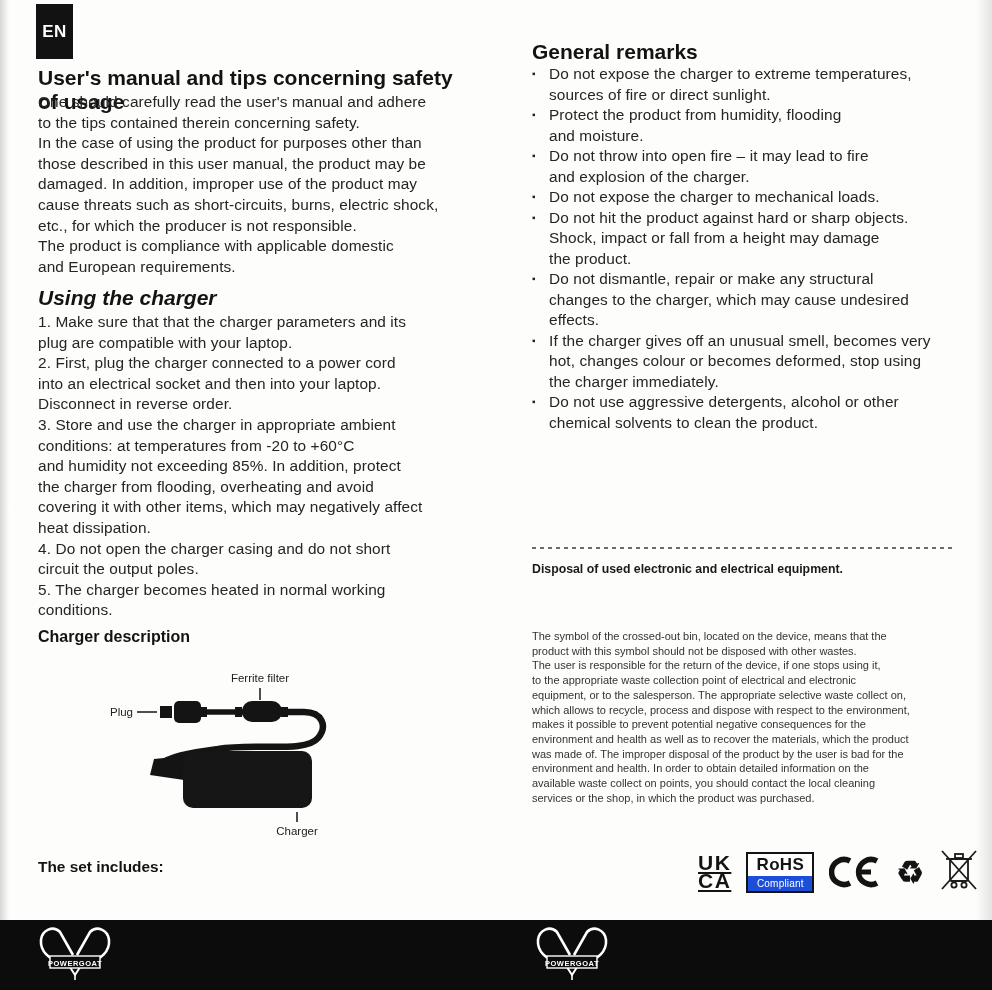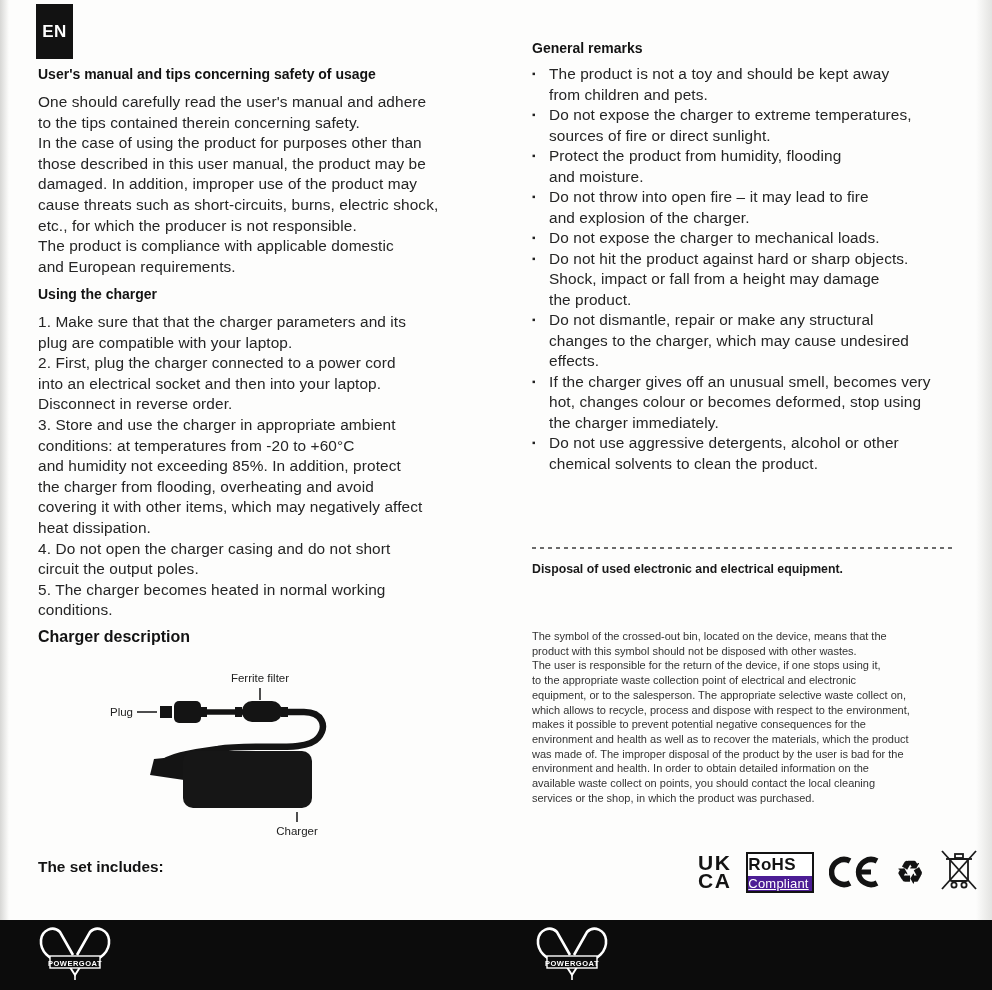--- a/index.html
+++ b/index.html
@@ -11,29 +11,29 @@
   
   .edge-left{position:absolute;left:0;top:0;width:9px;height:920px;
     background:linear-gradient(90deg,#d7d7d5,rgba(255,255,255,0));}
   .edge-right{position:absolute;right:0;top:0;width:16px;height:920px;
     background:linear-gradient(270deg,#e3e3e1,rgba(255,255,255,0));}
   .lang-badge{
     position:absolute;left:36px;top:4px;width:37px;height:55px;
     background:#121212;color:#fff;display:flex;align-items:center;justify-content:center;
     font-weight:bold;font-size:17px;letter-spacing:.5px;
   }
-  .h1{position:absolute;font-weight:bold;font-size:14px;color:#131313;}
+  .h1{position:absolute;font-weight:bold;font-size:21px;color:#131313;}
   .body-text{
     position:absolute;font-size:15.4px;line-height:20.6px;color:#252525;
     white-space:pre-line;letter-spacing:.1px;
   }
   
   #l-h1{left:38px;top:66px;width:440px;}
   #l-p1{left:38px;top:92px;width:445px;}
-  #l-h2{left:38px;top:286px;}
+  #l-h2{left:38px;top:286px;font-style:italic;}
   #l-p2{left:38px;top:312px;width:445px;}
   #l-h3{left:38px;top:628px;font-size:16px;}
   
   #diagram{position:absolute;left:70px;top:663px;width:420px;height:185px;}
   
   #set-line{position:absolute;left:38px;top:858px;font-size:15.4px;display:flex;align-items:baseline;gap:16px;}
   #set-line .set-label{font-weight:bold;color:#131313;}
   .set-items{display:flex;gap:14px;}
   .set-item{position:relative;padding-left:13px;}
   .set-item::before{content:"▪";position:absolute;left:0;top:1px;font-size:10px;color:#222;}
@@ -46,24 +46,24 @@
   ul.remarks li{position:relative;padding-left:17px;white-space:pre-line;}
   ul.remarks li::before{content:"▪";position:absolute;left:0;top:0;font-size:10px;line-height:20.5px;color:#222;}
   .dashed-sep{
     position:absolute;left:532px;top:547px;width:420px;height:2px;
     background:repeating-linear-gradient(90deg,#6b6b6b 0 4px,rgba(0,0,0,0) 4px 8px);
   }
   #disposal-title{position:absolute;left:532px;top:562px;width:430px;font-weight:bold;font-size:12.3px;color:#1a1a1a;}
   #disposal-body{position:absolute;left:532px;top:584px;width:440px;font-size:11px;line-height:14.7px;color:#333;white-space:pre-line;margin-top:45px;}
   
   #marks{position:absolute;left:698px;top:846px;height:52px;display:flex;align-items:center;gap:15px;}
-  .ukca{font-weight:bold;font-size:21px;line-height:18.5px;letter-spacing:1.5px;color:#131313;text-align:center;}
-  .rohs{border:2.5px solid #131313;width:64px;text-align:left;background:#fff;}
+  .ukca{font-weight:bold;font-size:21px;line-height:18.5px;letter-spacing:1.5px;color:#131313;text-align:center;text-decoration:underline;}
+  .rohs{border:2.5px solid #131313;width:64px;text-align:center;background:#fff;}
   .rohs-top{font-weight:bold;font-size:17px;line-height:22px;color:#131313;letter-spacing:.3px;}
-  .rohs-bottom{background:#4c1d95;color:#fff;font-size:13px;line-height:15px;letter-spacing:.2px;text-decoration:underline;}
+  .rohs-bottom{background:#1d4ed8;color:#fff;font-size:10px;line-height:15px;letter-spacing:.2px;}
   .recycle{font-size:31px;color:#131313;font-weight:bold;line-height:1;}
   
   .footer-bar{position:absolute;left:0;top:920px;width:992px;height:70px;background:#0c0c0c;}
   .goat{position:absolute;top:925px;width:84px;height:58px;}
   #goat-1{left:33px;}
   #goat-2{left:530px;}
   svg text{font-family:"Liberation Sans", sans-serif;}
 </style>
 </head>
 <body>
@@ -131,22 +131,20 @@
     <text x="227" y="172" font-size="11.5" fill="#222" text-anchor="middle">Charger</text>
   </svg>
 
   <div id="set-line">
     <span class="set-label">The set includes:</span>
   </div>
 
   <div class="h1" id="r-h1">General remarks</div>
   <ul class="remarks">
 
-  <li>The product is not a toy and should be kept away
-from children and pets.</li>
       <li>Do not expose the charger to extreme temperatures,
 sources of fire or direct sunlight.</li>
       <li>Protect the product from humidity, flooding
 and moisture.</li>
       <li>Do not throw into open fire – it may lead to fire
 and explosion of the charger.</li>
       <li>Do not expose the charger to mechanical loads.</li>
       <li>Do not hit the product against hard or sharp objects.
 Shock, impact or fall from a height may damage
 the product.</li>

